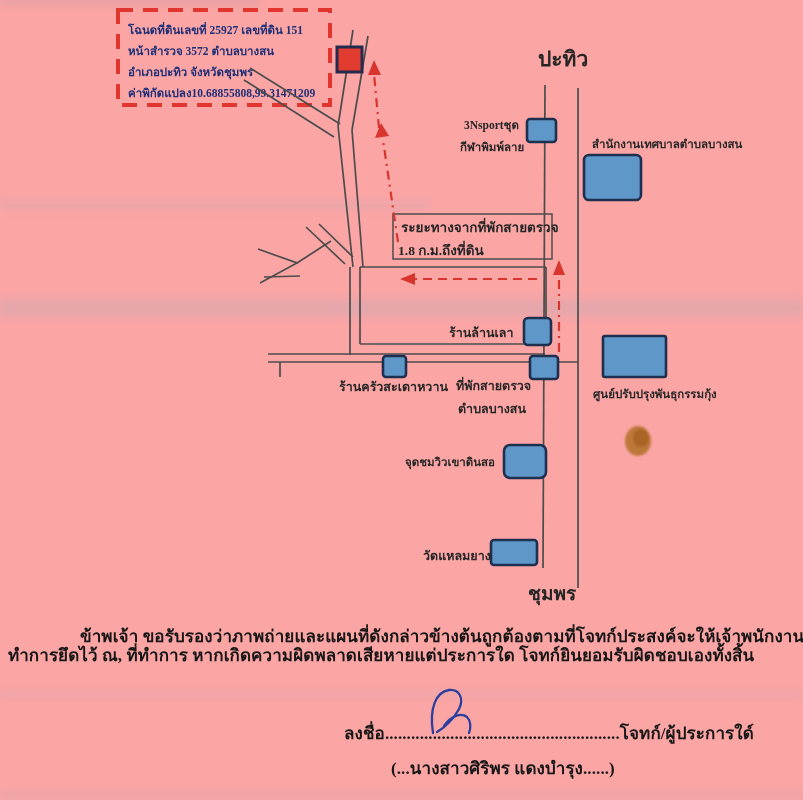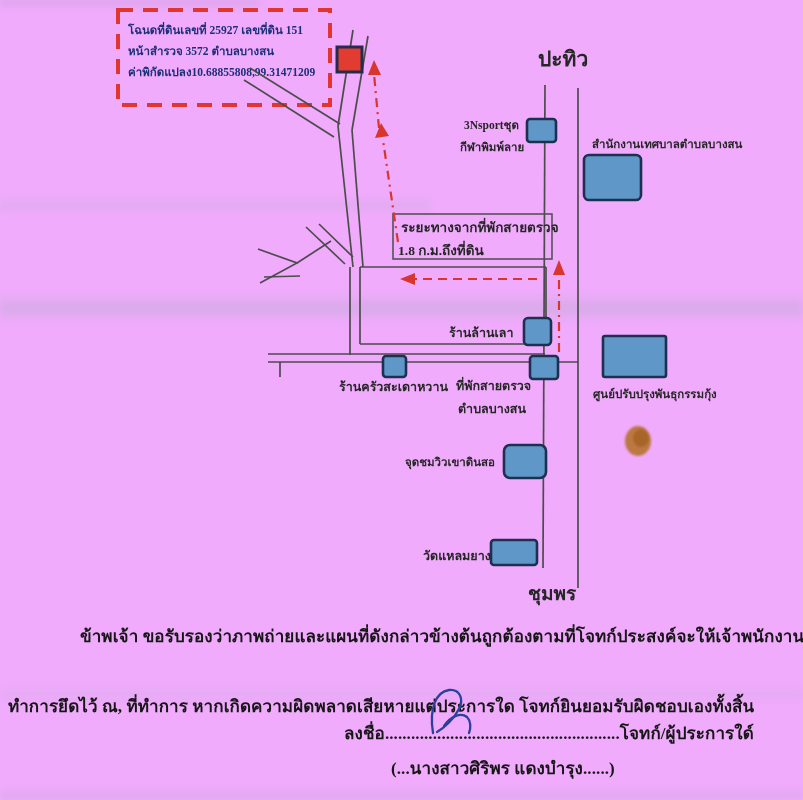--- a/index.html
+++ b/index.html
@@ -1,52 +1,53 @@
 <!DOCTYPE html>
 <html><head>
 <meta charset="utf-8">
 <style>
   html,body{margin:0;padding:0;background:#e8e8e8;}
   .page{
-    position:relative;width:803px;height:800px;background:#f0abfc;
+    position:relative;width:803px;height:800px;background:#fca5a5;
     overflow:hidden;font-family:"Liberation Serif",serif;color:#1b1b1b;
   }
   .scan-band{position:absolute;left:0;width:100%;pointer-events:none;filter:blur(3px);}
   .band1{top:293px;height:30px;background:linear-gradient(to bottom,rgba(160,172,190,0),rgba(160,172,190,0.30),rgba(160,172,190,0));}
   .band2{top:196px;height:18px;width:430px;background:linear-gradient(to bottom,rgba(160,172,190,0),rgba(160,172,190,0.18),rgba(160,172,190,0));}
   .band3{top:686px;height:16px;background:linear-gradient(to bottom,rgba(160,172,190,0),rgba(160,172,190,0.14),rgba(160,172,190,0));}
   .band4{top:790px;height:10px;background:rgba(150,160,175,0.14);}
   .band5{top:0;height:6px;width:260px;background:rgba(130,140,160,0.18);}
 
   .deed-text{
     position:absolute;left:128px;top:20px;width:196px;
     color:#1c2f77;font-size:11.5px;font-weight:bold;line-height:21px;white-space:nowrap;
   }
   .map-svg{position:absolute;left:0;top:0;pointer-events:none;}
   .map-svg text{font-family:"Liberation Serif",serif;fill:#262626;font-weight:600;}
   .cert{position:absolute;font-size:17px;font-weight:600;color:#161616;white-space:nowrap;letter-spacing:0.1px;}
   .cert-line1{left:80px;top:622px;}
-  .cert-line2{left:8px;top:692px;}
+  .cert-line2{left:8px;top:641px;}
   .sign-row{left:344px;top:719px;}
   .name-line{left:391px;top:754px;text-align:center;}
 </style>
 </head>
 <body>
 
 <div class="page">
 
   <div class="scan-band band5"></div>
   <div class="scan-band band2"></div>
   <div class="scan-band band1"></div>
   <div class="scan-band band3"></div>
   <div class="scan-band band4"></div>
 
   <div class="deed-text">
     <div>โฉนดที่ดินเลขที่ 25927  เลขที่ดิน 151</div>
     <div>หน้าสำรวจ 3572   ตำบลบางสน</div>
+    <div>อำเภอปะทิว  จังหวัดชุมพร</div>
     <div>ค่าพิกัดแปลง10.68855808,99.31471209</div>
   </div>
 
   <div class="cert cert-line1">ข้าพเจ้า ขอรับรองว่าภาพถ่ายและแผนที่ดังกล่าวข้างต้นถูกต้องตามที่โจทก์ประสงค์จะให้เจ้าพนักงานบังคับคดี</div>
   <div class="cert cert-line2">ทำการยึดไว้ ณ, ที่ทำการ  หากเกิดความผิดพลาดเสียหายแต่ประการใด  โจทก์ยินยอมรับผิดชอบเองทั้งสิ้น</div>
 
   <div class="cert sign-row"><span>ลงชื่อ</span><span>......................................................</span><span>โจทก์/ผู้ประการใด์</span></div>
   <div class="cert name-line">(...นางสาวศิริพร  แดงบำรุง......)</div>
 
   <svg class="map-svg" width="803" height="800" viewBox="0 0 803 800">

